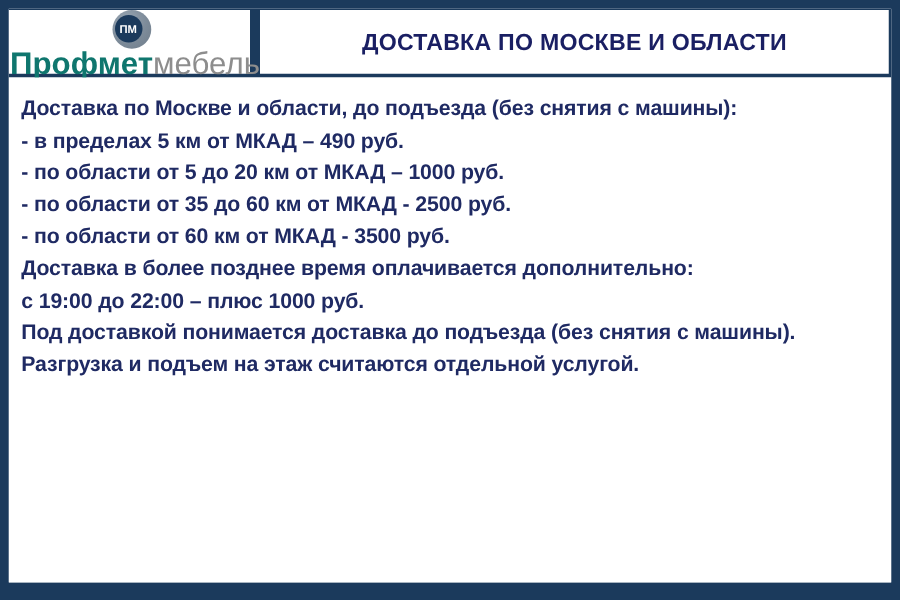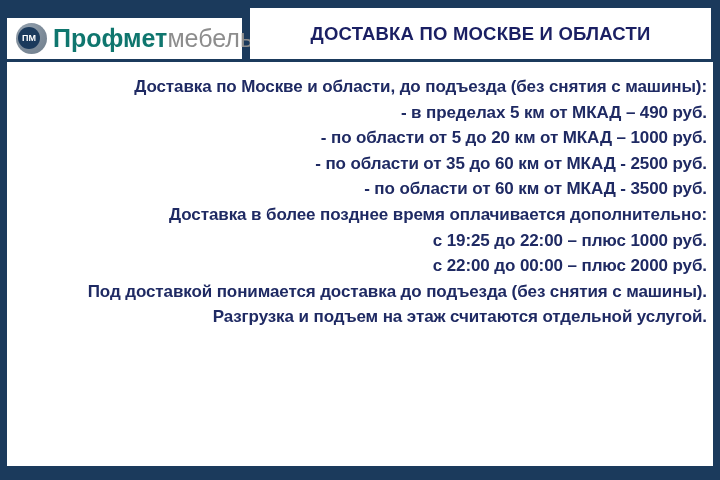--- a/index.html
+++ b/index.html
@@ -31,26 +31,27 @@
     height: 55px;
     background: #1b3a5c;
     display: flex;
     align-items: stretch;
     padding: 0;
     box-sizing: border-box;
   }
 
   .logo-box {
     background: #ffffff;
-    width: 235px;
-    margin: 11px 0 3px 0;
+    width: 193px;
+    margin: 1px 0 3px 0;
     display: flex;
     align-items: center;
     box-sizing: border-box;
     padding-left: 9px;
+    flex-direction: column;
   }
 
   .logo-mark {
     position: relative;
     width: 31px;
     height: 31px;
     flex: 0 0 auto;
     margin-right: 6px;
   }
   .logo-mark .outer {
@@ -125,21 +126,20 @@
     overflow: hidden;
   }
 
   .doc-line {
     color: #1f2a63;
     font-size: 17px;
     font-weight: bold;
     line-height: 25.6px;
     white-space: pre;
     letter-spacing: -0.1px;
-    text-align: right;
   }
   .doc-line.wrapline {
     white-space: normal;
   }
 
   .watermark {
     position: absolute;
     right: 8px;
     bottom: 6px;
     font-size: 27px;
@@ -179,20 +179,19 @@
   </div>
 
   <div class="body-area">
 
     <div class="doc-line">Доставка по Москве и области, до подъезда (без снятия с машины):</div>
     <div class="doc-line">- в пределах 5 км от МКАД – 490 руб.</div>
     <div class="doc-line">- по области от 5 до 20 км от МКАД – 1000 руб.</div>
     <div class="doc-line">- по области от 35 до 60 км от МКАД - 2500 руб.</div>
     <div class="doc-line">- по области от 60 км от МКАД - 3500 руб.</div>
     <div class="doc-line">Доставка в более позднее время оплачивается дополнительно:</div>
-    <div class="doc-line">с 19:25 до 22:00 – плюс 1000 руб.</div>
-    <div class="doc-line">с 22:00 до 00:00 – плюс 2000 руб.</div>
+    <div class="doc-line">с 19:00 до 22:00 – плюс 1000 руб.</div>
     <div class="doc-line wrapline">Под доставкой понимается доставка до подъезда (без снятия с машины). Разгрузка и подъем на этаж считаются отдельной услугой.</div>
 
 
   </div>
 
 </div>
 
 </body></html>

